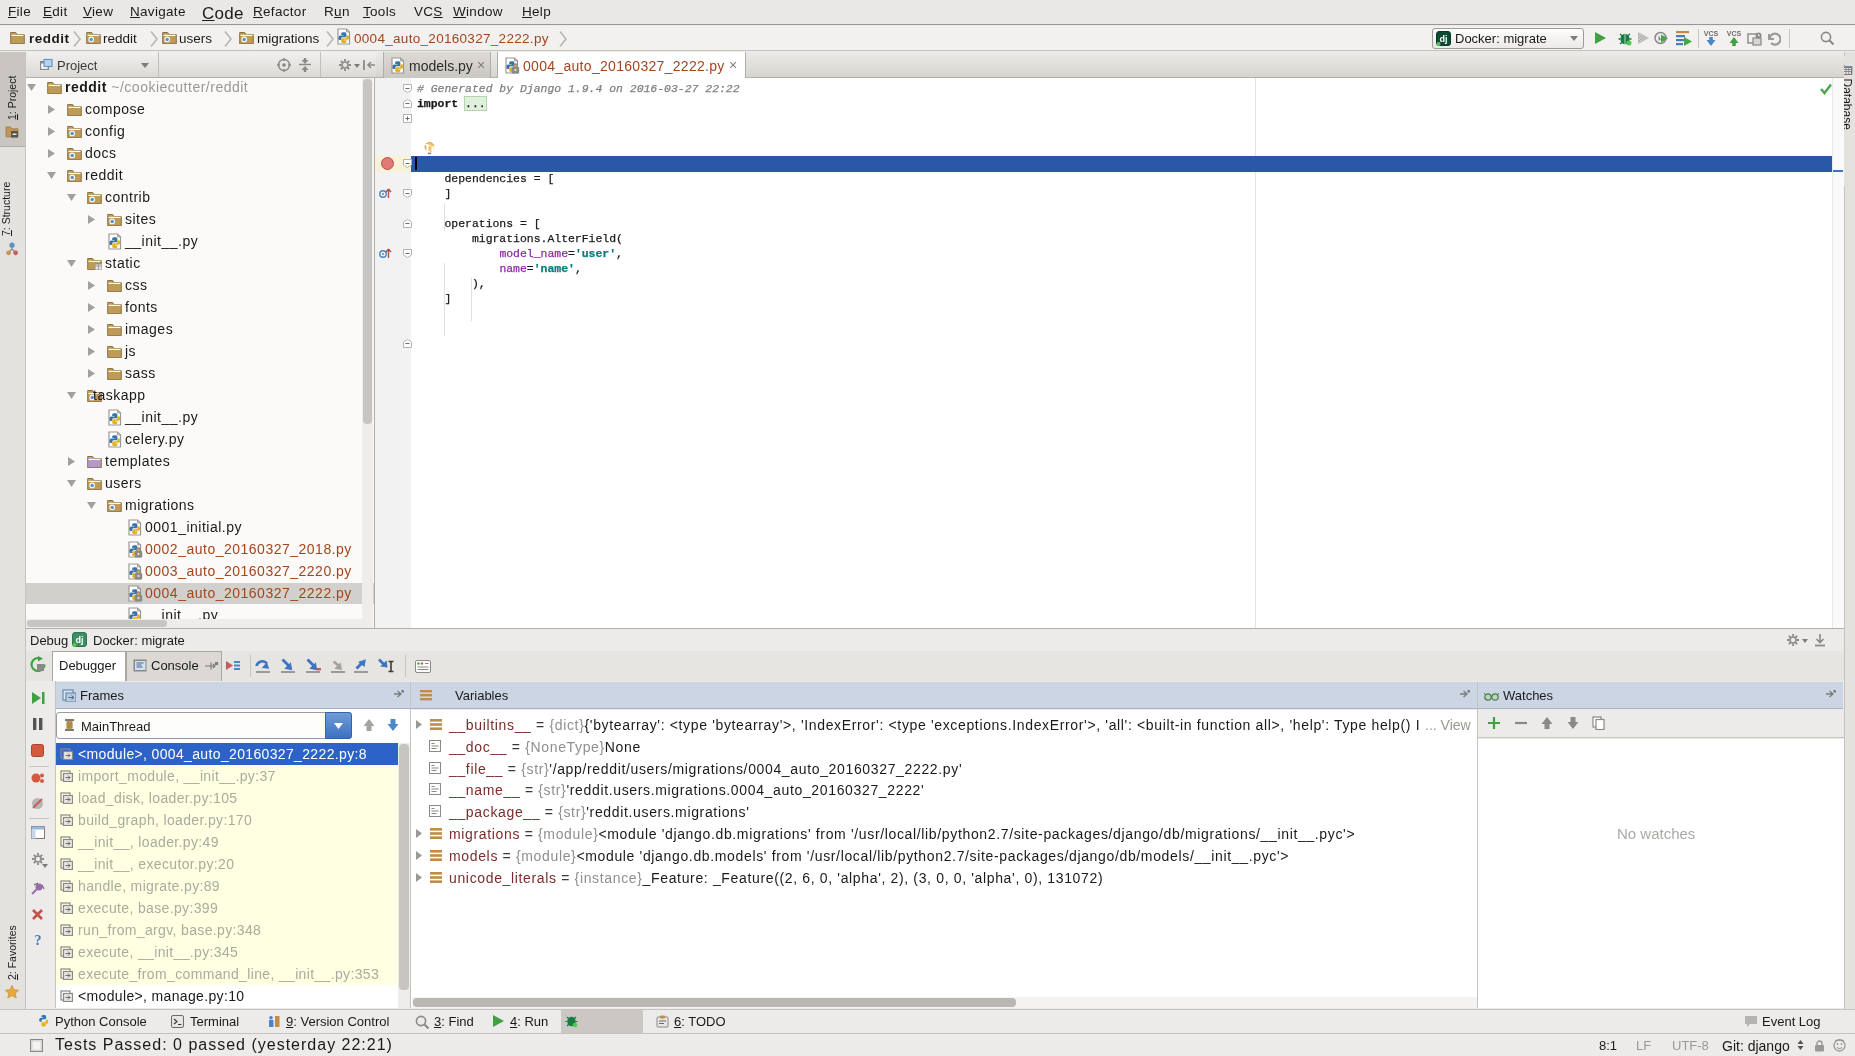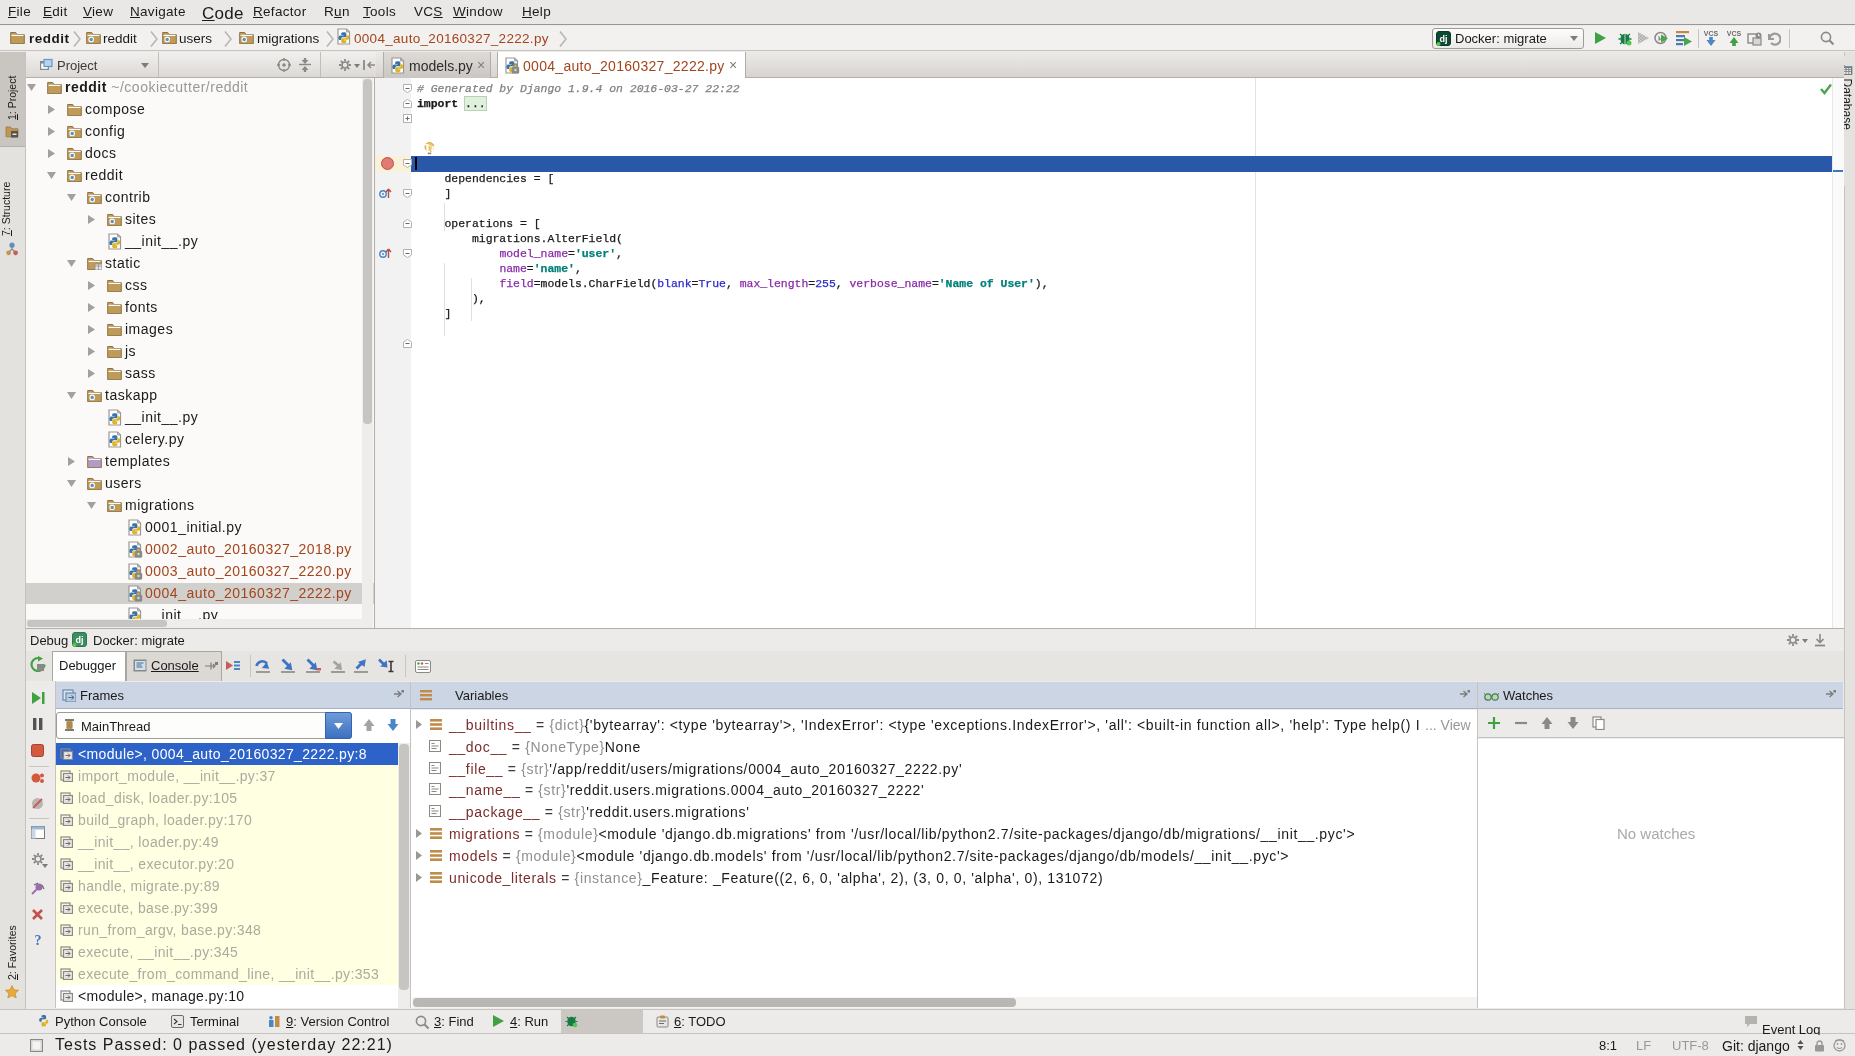--- a/index.html
+++ b/index.html
@@ -339,21 +339,21 @@
   </svg>
 <div class="r" style="left:125px;top:365px;font-size:14px;letter-spacing:0.5px">sass</div>
 <svg class="r" width="9" height="7" viewBox="0 0 9 7" style="left:67px;top:392px">
     <path d="M0 0 h9 L4.5 7 z" fill="#a2a09c"></path>
   </svg>
 <svg class="r" width="15" height="13" viewBox="0 0 15 13" style="left:87px;top:389px">
     <path d="M0.7 1.5 h5 l1.4 2.2 H14.3 v9 H0.7 z" fill="#bf9a58" stroke="#8d7342" stroke-width="1"></path>
     <path d="M1.5 4.4 h12" stroke="#fbfaf9" stroke-width="1.2"></path>
     <circle cx="5.2" cy="8.4" r="2.3" fill="#5c93be" stroke="#fbfaf9" stroke-width="1.1"></circle>
   </svg>
-<div class="r" style="left:105px;top:387px;font-size:14px;letter-spacing:0.5px">taskapp</div>
+<div class="r" style="left:93px;top:387px;font-size:14px;letter-spacing:0.5px">taskapp</div>
 <svg class="r" width="16" height="17" viewBox="0 0 16 17" style="left:107px;top:409px">
     <path d="M2 1 h8.5 l3 3 v12 H2 z" fill="#fff" stroke="#9a9894" stroke-width="1.2"></path>
     <path d="M10.5 1 l3 3 h-3 z" fill="#c9c7c4" stroke="#9a9894" stroke-width="0.8"></path>
     <path d="M7.4 4.2c-2.3 0-2.2 1.1-2.2 1.7v1.2h2.3v0.5H4.2c-1.4 0-1.8 1.6-1.8 2.3 0 .7.2 2.2 1.7 2.2h1.1v-1.4c0-.8.7-1.5 1.5-1.5h2.4c.7 0 1.3-.5 1.3-1.3V5.9c0-1-.9-1.7-2-1.7z" fill="#3873a9"></path>
     <path d="M8.2 15.2c2.3 0 2.2-1.1 2.2-1.7v-1.2H8.1v-0.5h3.3c1.4 0 1.8-1.6 1.8-2.3 0-.7-.2-2.2-1.7-2.2h-1.1v1.4c0 .8-.7 1.5-1.5 1.5H6.5c-.7 0-1.3.5-1.3 1.3v2c0 1 .9 1.7 2 1.7z" fill="#e0b323"></path>
   </svg>
 <div class="r" style="left:125px;top:409px;font-size:14px;letter-spacing:0.5px">__init__.py</div>
 <svg class="r" width="16" height="17" viewBox="0 0 16 17" style="left:107px;top:431px">
     <path d="M2 1 h8.5 l3 3 v12 H2 z" fill="#fff" stroke="#9a9894" stroke-width="1.2"></path>
     <path d="M10.5 1 l3 3 h-3 z" fill="#c9c7c4" stroke="#9a9894" stroke-width="0.8"></path>
@@ -463,21 +463,20 @@
     <div style="height:15px;white-space:pre"></div>
     <div style="height:15px;white-space:pre"><span style="color:#fff"><b>class</b> Migration(migrations.Migration):</span></div>
     <div style="height:15px;white-space:pre"></div>
     <div style="height:15px;white-space:pre">    dependencies = [</div>
     <div style="height:15px;white-space:pre">    ]</div>
     <div style="height:15px;white-space:pre"></div>
     <div style="height:15px;white-space:pre">    operations = [</div>
     <div style="height:15px;white-space:pre">        migrations.AlterField(</div>
     <div style="height:15px;white-space:pre">            <span style="color:#8a2ba8">model_name</span>=<span style="color:#00807a"><b>'user'</b></span>,</div>
     <div style="height:15px;white-space:pre">            <span style="color:#8a2ba8">name</span>=<span style="color:#00807a"><b>'name'</b></span>,</div>
-    <div style="height:15px;white-space:pre">            <span style="color:#8a2ba8">field</span>=models.CharField(<span style="color:#2929cc">blank</span>=<span style="color:#2929cc">True</span>, <span style="color:#8a2ba8">max_length</span>=<span style="color:#2929cc">255</span>, <span style="color:#8a2ba8">verbose_name</span>=<span style="color:#00807a"><b>'Name of User'</b></span>),</div>
     <div style="height:15px;white-space:pre">        ),</div>
     <div style="height:15px;white-space:pre">    ]</div>
   </div>
 <div class="r" style="left:415px;top:157px;width:2px;height:13px;background:#000"></div>
 <svg class="r" width="9" height="9" viewBox="0 0 9 9" style="left:403px;top:84px">
     <path d="M0.5 0.5 h8 v5.5 L4.5 8.5 L0.5 6 z" fill="#fff" stroke="#b5b3af"></path>
     <path d="M2.5 4.5 h4" stroke="#6d6b68" stroke-width="1"></path>
   </svg>
 <svg class="r" width="9" height="9" viewBox="0 0 9 9" style="left:403px;top:99px">
     <path d="M0.5 8.5 h8 V3 L4.5 0.5 L0.5 3 z" fill="#fff" stroke="#b5b3af"></path>
@@ -546,21 +545,21 @@
     <rect x="8" y="8" width="7" height="7" fill="#8b8986"></rect>
   </svg>
 <div class="r" style="left:52px;top:651px;width:74px;height:30px;background:#fff;border:1px solid #aaa7a3;border-bottom:none"></div>
 <div class="r" style="left:59px;top:658px;">Debugger</div>
 <div class="r" style="left:126px;top:651px;width:96px;height:30px;background:#dcd9d5;border:1px solid #aaa7a3;border-bottom:none"></div>
 <svg class="r" width="14" height="13" viewBox="0 0 14 13" style="left:133px;top:659px">
     <rect x="0.5" y="0.5" width="13" height="12" fill="#8b8986"></rect>
     <rect x="2" y="2" width="10.5" height="9" fill="#cfe0f0"></rect>
     <path d="M3.5 4 h7 M3.5 6 h5 M3.5 8 h6" stroke="#4a6b8c" stroke-width="1"></path>
   </svg>
-<div class="r" style="left:151px;top:658px;text-decoration:underline;">Console</div>
+<div class="r" style="left:151px;top:658px;">Console</div>
 <svg class="r" width="13" height="10" viewBox="0 0 13 10" style="left:205px;top:661px">
     <path d="M0 5 h6 M6 1.5 v7 M6 5 l4 -0 M8 3 l2 2 -2 2" stroke="#7e7c78" stroke-width="1.2" fill="none"></path>
     <rect x="10" y="1" width="3" height="3" fill="#7e7c78"></rect>
   </svg>
 <svg class="r" width="16" height="12" viewBox="0 0 16 12" style="left:225px;top:660px">
     <path d="M1 1 L8 5.5 L1 10 z" fill="#c75c5c"></path>
     <path d="M9 2 h6 M9 5.5 h6 M9 9 h6" stroke="#4a87c7" stroke-width="1.8"></path>
   </svg>
 <div class="r" style="left:250px;top:655px;width:1px;height:22px;background:#c8c5c1"></div>
 <svg class="r" width="16" height="16" viewBox="0 0 16 16" style="left:255px;top:658px">
@@ -896,21 +895,21 @@
 <div class="r" style="left:584px;top:1014px;margin-top:44px;"><u>5</u>: Debug</div>
 <svg class="r" width="13" height="13" viewBox="0 0 13 13" style="left:656px;top:1015px">
     <rect x="1" y="2" width="11" height="10" rx="1" fill="#e8e6e3" stroke="#8b8986"></rect>
     <rect x="4" y="0.5" width="5" height="3" rx="1" fill="#c08c4a"></rect>
     <path d="M3 6 h7 M3 8.5 h5" stroke="#6d6b68" stroke-width="1"></path>
   </svg>
 <div class="r" style="left:674px;top:1014px;"><u>6</u>: TODO</div>
 <svg class="r" width="14" height="13" viewBox="0 0 14 13" style="left:1744px;top:1015px">
     <path d="M1 1 h12 v8 h-7 l-3 3 v-3 h-2 z" fill="#b5b3af"></path>
   </svg>
-<div class="r" style="left:1762px;top:1014px;margin-top:8px;">Event Log</div>
+<div class="r" style="left:1762px;top:1014px;">Event Log</div>
 <div class="r" style="left:0;top:1035px;width:1855px;height:21px;background:#edebe9"></div>
 <svg class="r" width="13" height="13" viewBox="0 0 13 13" style="left:30px;top:1039px">
     <rect x="0.5" y="0.5" width="12" height="12" fill="#d8d6d3" stroke="#8b8986"></rect>
     <rect x="2.5" y="2.5" width="8" height="8" fill="#f4f3f1"></rect>
   </svg>
 <div class="r" style="left:55px;top:1036px;font-size:16px;letter-spacing:1.0px">Tests Passed: 0 passed (yesterday 22:21)</div>
 <div class="r" style="left:1599px;top:1038px;">8:1</div>
 <div class="r" style="left:1636px;top:1038px;color:#9a9894">LF</div>
 <div class="r" style="left:1672px;top:1038px;color:#9a9894">UTF-8</div>
 <div class="r" style="left:1722px;top:1038px;font-size:14px">Git: django</div>

